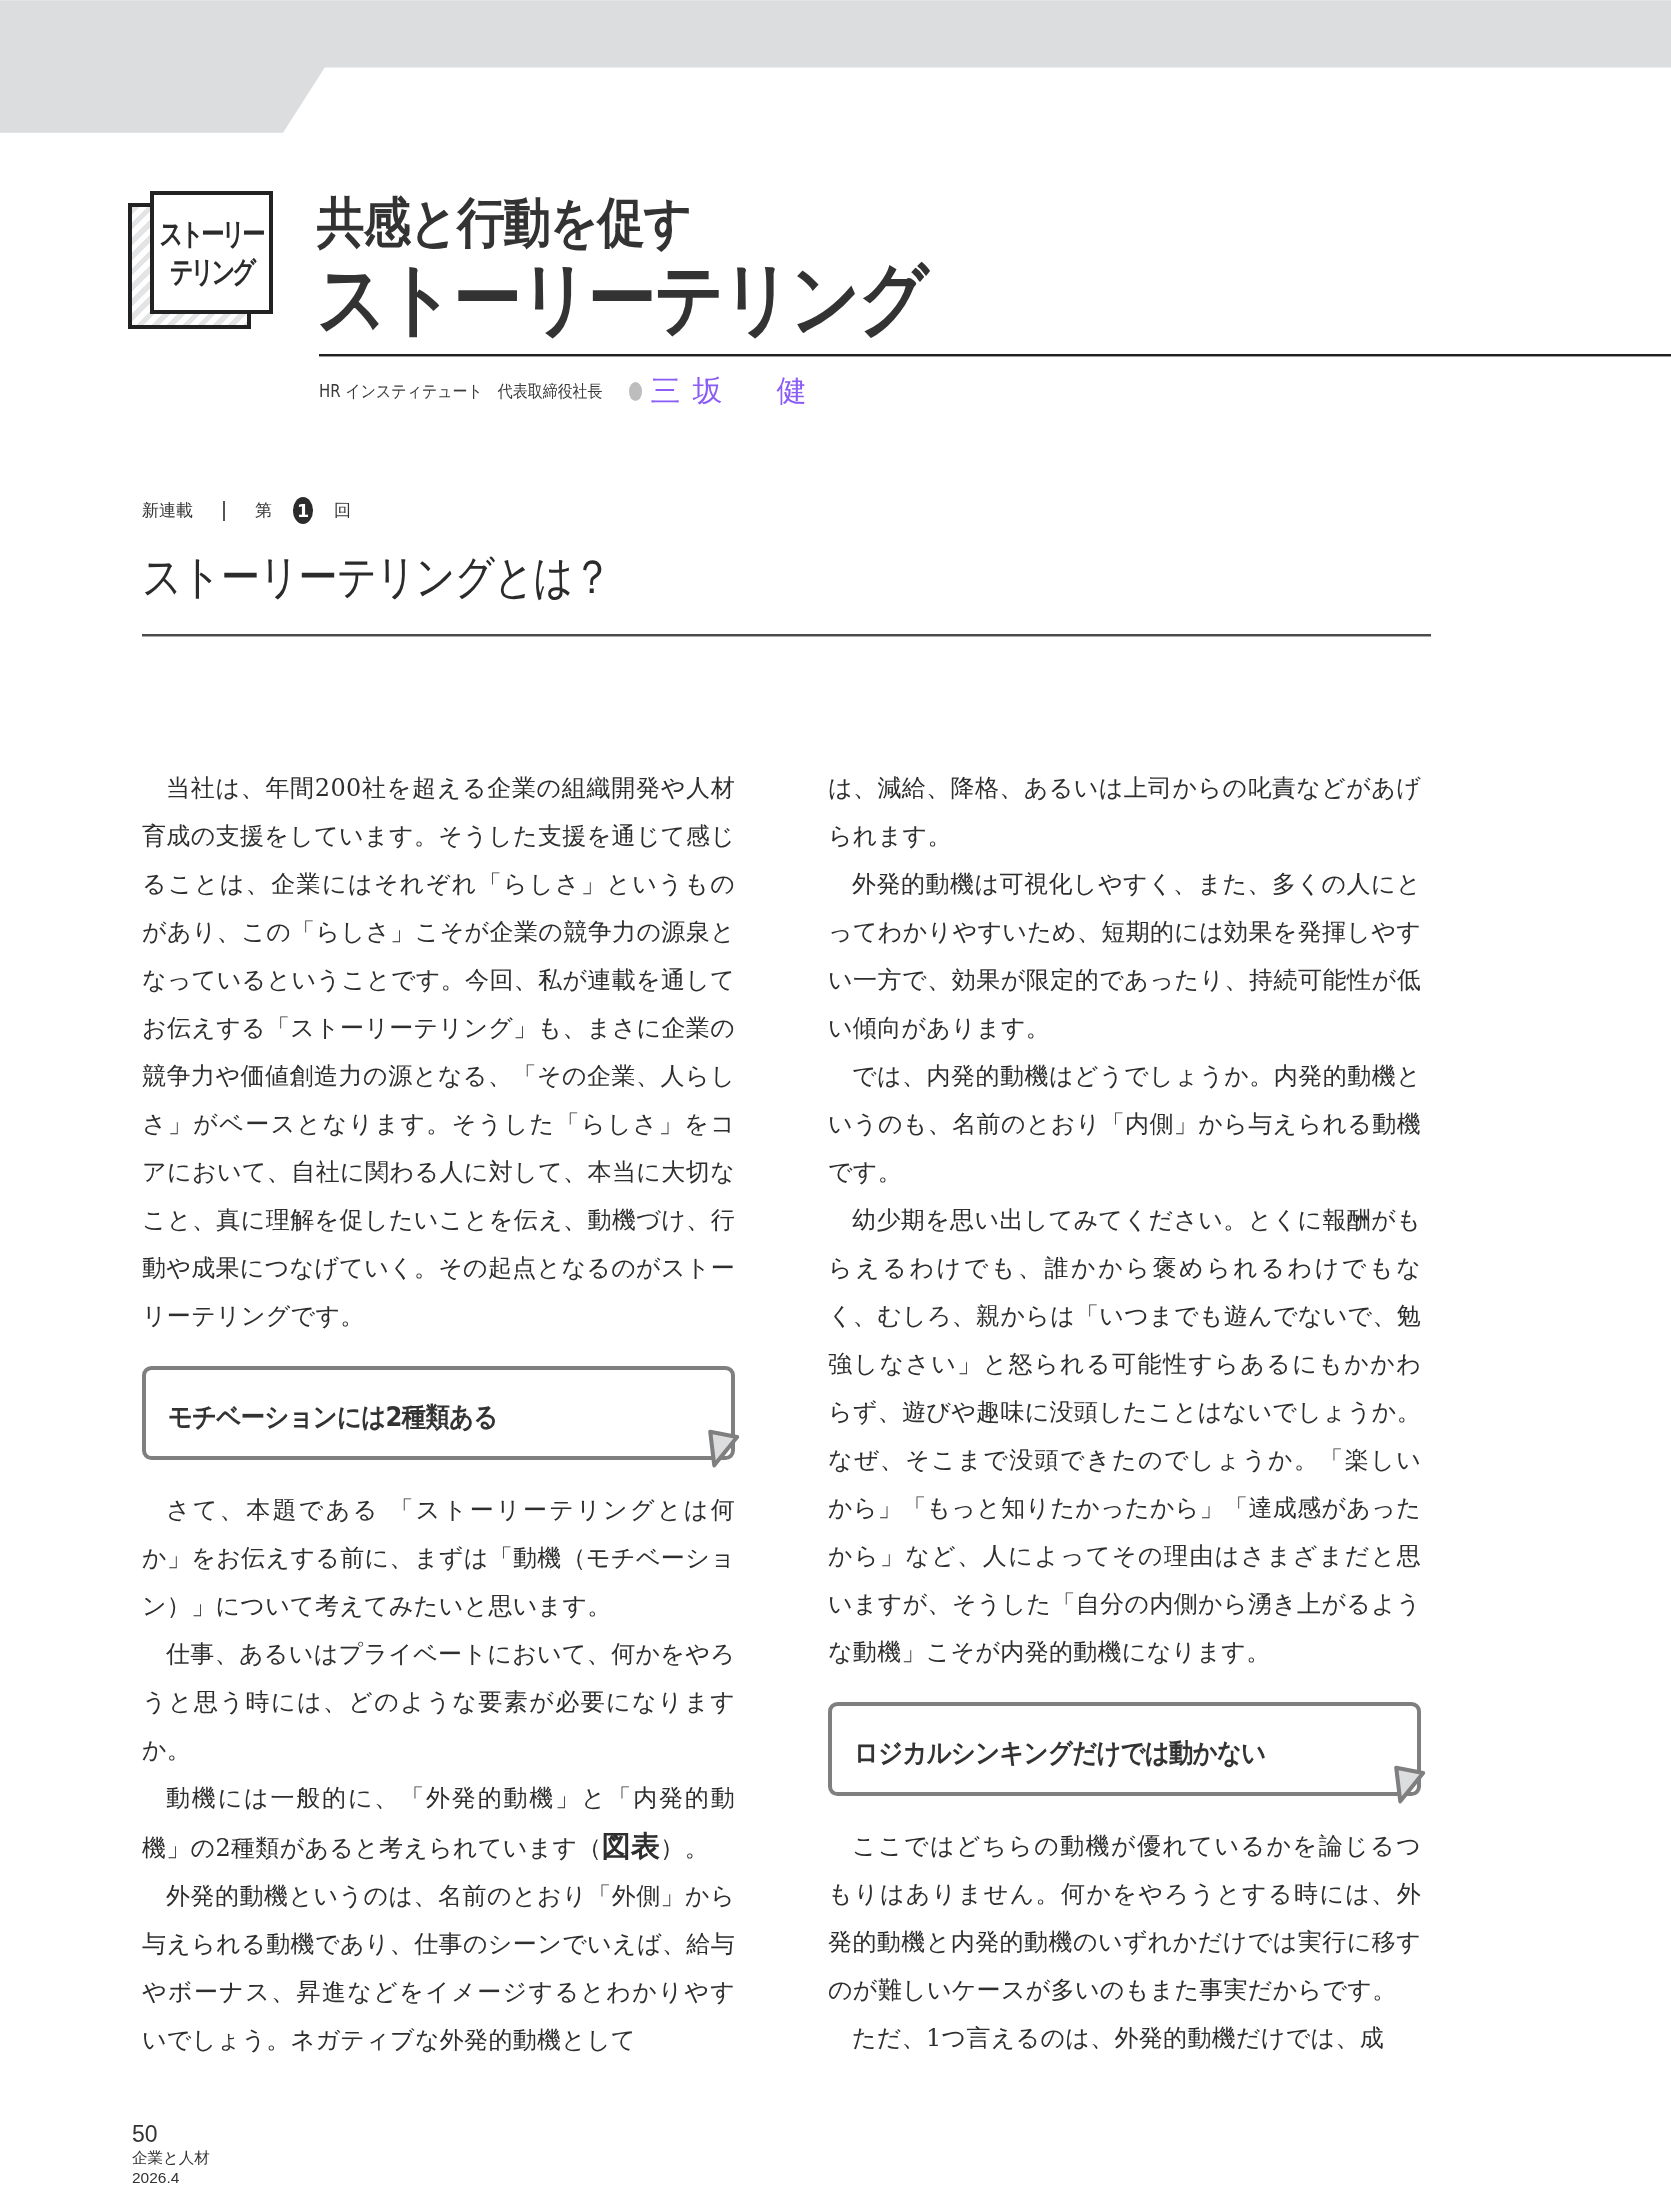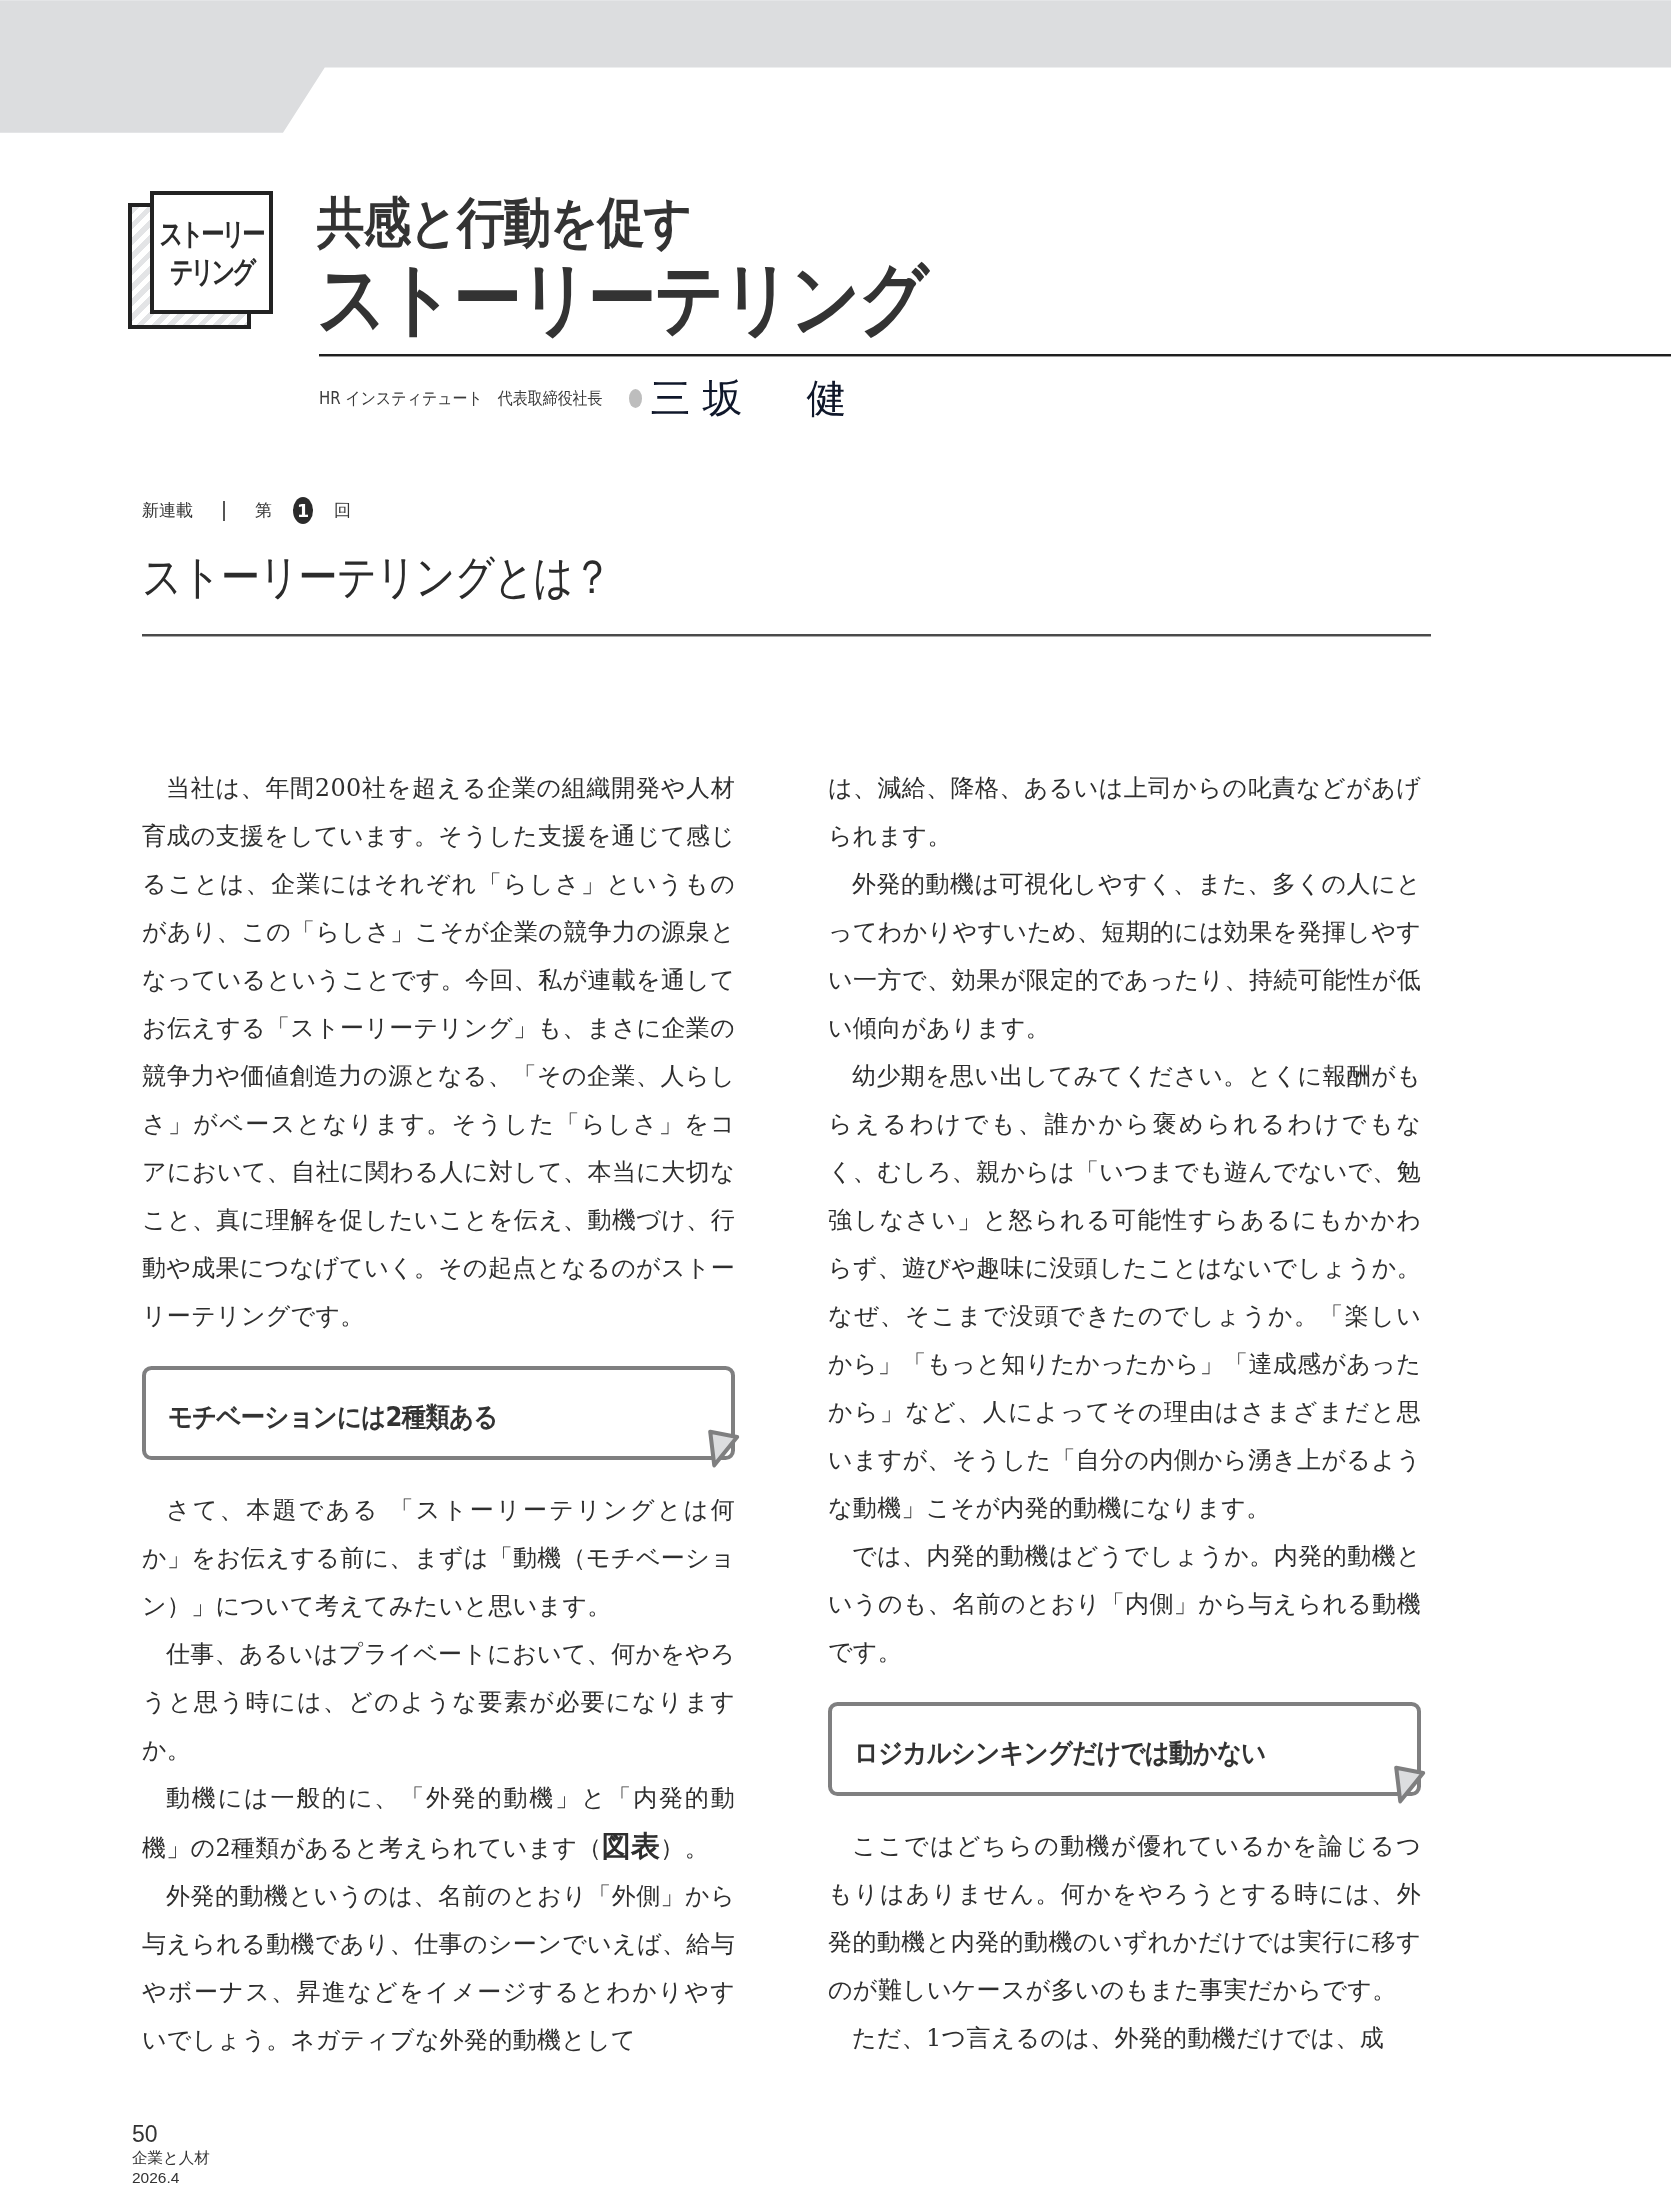--- a/index.html
+++ b/index.html
@@ -37,21 +37,21 @@
     transform: scaleX(0.86); transform-origin: left center; letter-spacing: -2.7px;
   }
   .title-rule { position: absolute; left: 319px; top: 354px; width: 1353px; height: 3.4px; background: #1f1f1f; border-bottom: 1.3px solid #9a9a9a; }
 
   .byline { position: absolute; left: 319px; top: 371px; display: flex; align-items: center; white-space: nowrap; }
   .byline-org {
     font-family: "DejaVu Sans", "Liberation Sans", sans-serif; font-size: 17px; color: #3a3a3a;
     transform: scaleX(0.88); transform-origin: left center; margin-right: -19px;
   }
   .byline-dot { width: 13.5px; height: 19px; border-radius: 50%; background: #bdbdbd; margin: 0 8px 0 6.7px; }
-  .byline-name { font-family: "DejaVu Sans", "Liberation Sans", sans-serif; font-size: 40px; color: #0f172a; letter-spacing: 12px; }
+  .byline-name { font-family: "DejaVu Sans", "Liberation Sans", sans-serif; font-size: 30px; color: #8b5cf6; letter-spacing: 12px; }
 
   .series { position: absolute; left: 142px; top: 497px; display: flex; align-items: center; gap: 21px;
     font-family: "DejaVu Sans", "Liberation Sans", sans-serif; font-size: 17px; color: #333; }
   .series-sep { width: 1.3px; height: 20px; background: #555; margin: 0 9.4px; }
   .series-num { width: 20px; height: 27px; border-radius: 50%; background: #2b2b2b; color: #fff;
     font-weight: bold; font-size: 17.5px; display: flex; align-items: center; justify-content: center; }
 
   .section-title { position: absolute; left: 142px; top: 546px;
     font-family: "DejaVu Sans", "Liberation Sans", sans-serif; font-size: 47px; color: #2b2b2b;
     white-space: nowrap; transform: scaleX(0.84); transform-origin: left center; letter-spacing: -1.3px; }
@@ -129,22 +129,22 @@
 
   <p>さて、本題である 「ストーリーテリングとは何か」をお伝えする前に、まずは「動機（モチベーション）」について考えてみたいと思います。</p>
   <p>仕事、あるいはプライベートにおいて、何かをやろうと思う時には、どのような要素が必要になりますか。</p>
   <p><span>動機には一般的に、「外発的動機」と「内発的動機」の2種類があると考えられています（</span><span class="bold">図表</span><span>）。</span></p>
   <p>外発的動機というのは、名前のとおり「外側」から与えられる動機であり、仕事のシーンでいえば、給与やボーナス、昇進などをイメージするとわかりやすいでしょう。ネガティブな外発的動機として</p>
 </div>
 
 <div class="col col-right">
   <p class="cont">は、減給、降格、あるいは上司からの叱責などがあげられます。</p>
   <p>外発的動機は可視化しやすく、また、多くの人にとってわかりやすいため、短期的には効果を発揮しやすい一方で、効果が限定的であったり、持続可能性が低い傾向があります。</p>
+  <p>では、内発的動機はどうでしょうか。内発的動機というのも、名前のとおり「内側」から与えられる動機です。</p>
   <p>幼少期を思い出してみてください。とくに報酬がもらえるわけでも、誰かから褒められるわけでもなく、むしろ、親からは「いつまでも遊んでないで、勉強しなさい」と怒られる可能性すらあるにもかかわらず、遊びや趣味に没頭したことはないでしょうか。なぜ、そこまで没頭できたのでしょうか。「楽しいから」「もっと知りたかったから」「達成感があったから」など、人によってその理由はさまざまだと思いますが、そうした「自分の内側から湧き上がるような動機」こそが内発的動機になります。</p>
-  <p>では、内発的動機はどうでしょうか。内発的動機というのも、名前のとおり「内側」から与えられる動機です。</p>
 
   <div class="heading-box">
     <div class="frame"></div>
     <div class="label">ロジカルシンキングだけでは動かない</div>
     <svg width="34" height="39" viewBox="0 0 50 58">
       <polygon points="6,4 46,12 12,54" fill="#dcdddf" stroke="#7f7f80" stroke-width="6" stroke-linejoin="round"></polygon>
     </svg>
   </div>
 
   <p>ここではどちらの動機が優れているかを論じるつもりはありません。何かをやろうとする時には、外発的動機と内発的動機のいずれかだけでは実行に移すのが難しいケースが多いのもまた事実だからです。</p>

